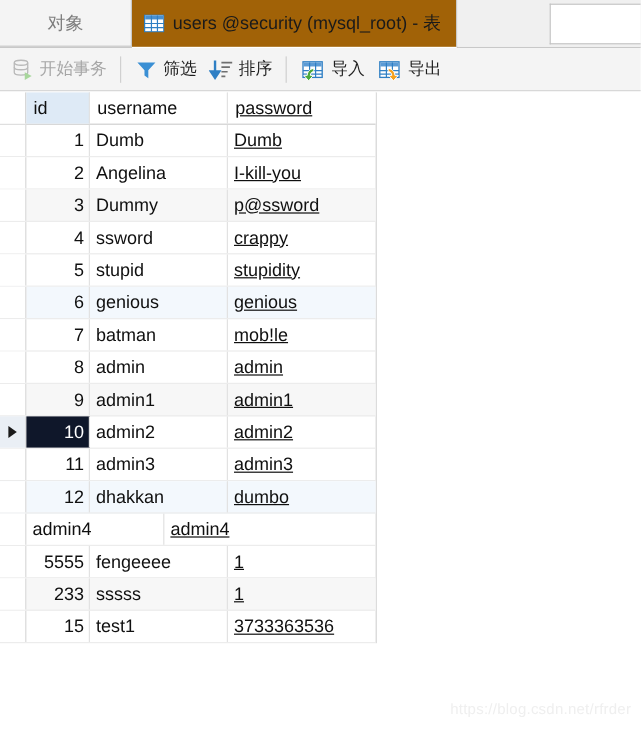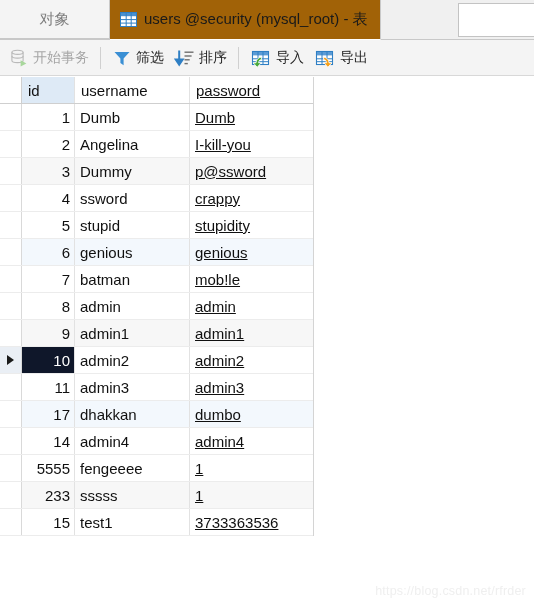--- a/index.html
+++ b/index.html
@@ -370,27 +370,26 @@
         <div class="cell c-pass">admin2</div>
       </div>
       <div class="grow">
         <div class="gut"></div>
         <div class="cell c-id">11</div>
         <div class="cell c-user">admin3</div>
         <div class="cell c-pass">admin3</div>
       </div>
       <div class="grow stripe-blue">
         <div class="gut"></div>
-        <div class="cell c-id">17</div>
+        <div class="cell c-id">12</div>
         <div class="cell c-user">dhakkan</div>
         <div class="cell c-pass">dumbo</div>
       </div>
       <div class="grow">
         <div class="gut"></div>
-        <div class="cell c-id">14</div>
         <div class="cell c-user">admin4</div>
         <div class="cell c-pass">admin4</div>
       </div>
       <div class="grow">
         <div class="gut"></div>
         <div class="cell c-id">5555</div>
         <div class="cell c-user">fengeeee</div>
         <div class="cell c-pass">1</div>
       </div>
       <div class="grow stripe-gray">

